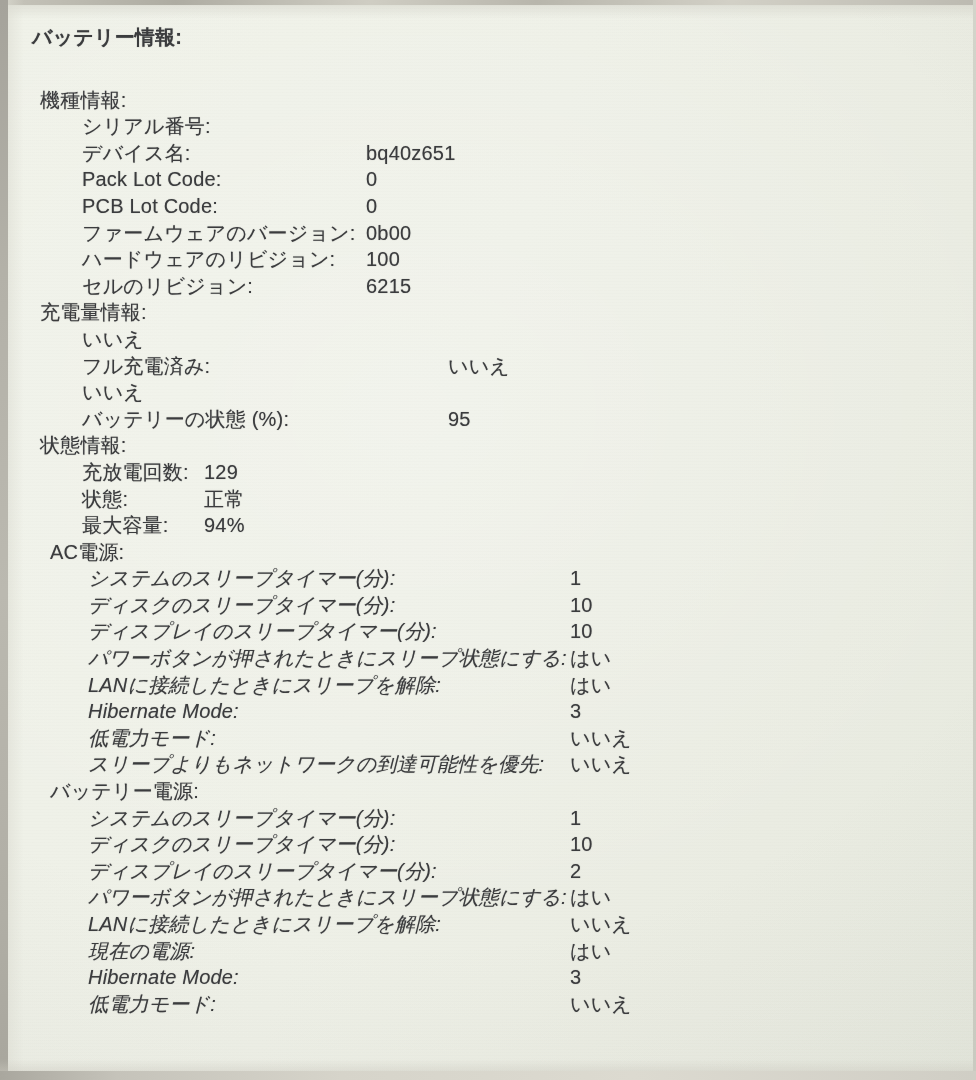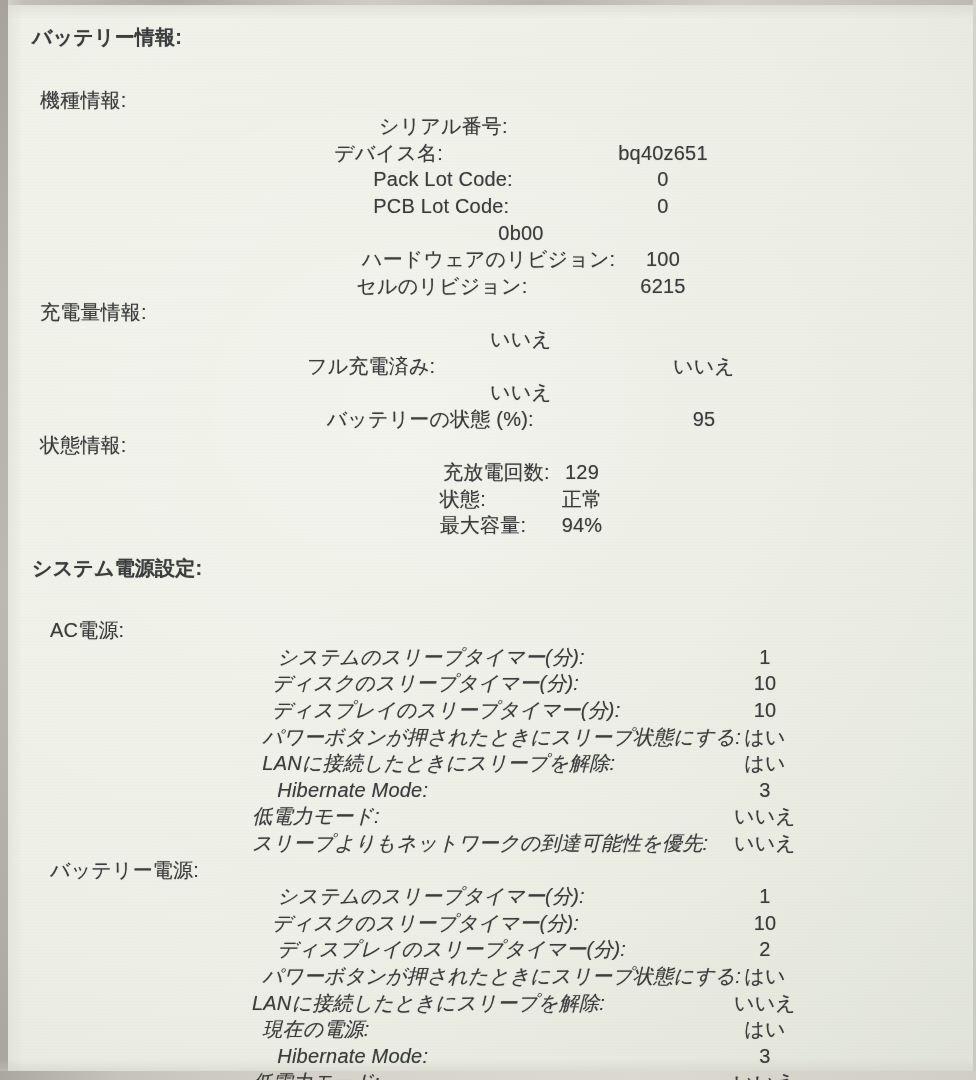--- a/index.html
+++ b/index.html
@@ -75,21 +75,20 @@
   .h1.second {
     margin-top: 16px;
   }
   .subhead {
     margin-left: 8px;
     font-weight: 400;
   }
   .row {
     display: flex;
     margin-left: 50px;
-    justify-content: center;
   }
   .group-head {
     margin-left: 18px;
   }
   .row.power {
     margin-left: 56px;
   }
   .lbl {
     flex: 0 0 auto;
   }
@@ -129,20 +128,21 @@
     </div>
     <div class="row">
       <span class="lbl w-model">Pack Lot Code:</span>
       <span class="val">0</span>
     </div>
     <div class="row">
       <span class="lbl w-model">PCB Lot Code:</span>
       <span class="val">0</span>
     </div>
     <div class="row">
+      <span class="lbl w-model">ファームウェアのバージョン:</span>
       <span class="val">0b00</span>
     </div>
     <div class="row">
       <span class="lbl w-model">ハードウェアのリビジョン:</span>
       <span class="val">100</span>
     </div>
     <div class="row">
       <span class="lbl w-model">セルのリビジョン:</span>
       <span class="val">6215</span>
     </div>
@@ -170,21 +170,20 @@
     </div>
     <div class="row">
       <span class="lbl w-status">状態:</span>
       <span class="val">正常</span>
     </div>
     <div class="row">
       <span class="lbl w-status">最大容量:</span>
       <span class="val">94%</span>
     </div>
 
-    <div class="h1 second">システム電源設定:</div>
 
     <div class="group-head">AC電源:</div>
     <div class="row power">
       <span class="lbl w-power">システムのスリープタイマー(分):</span>
       <span class="val">1</span>
     </div>
     <div class="row power">
       <span class="lbl w-power">ディスクのスリープタイマー(分):</span>
       <span class="val">10</span>
     </div>

